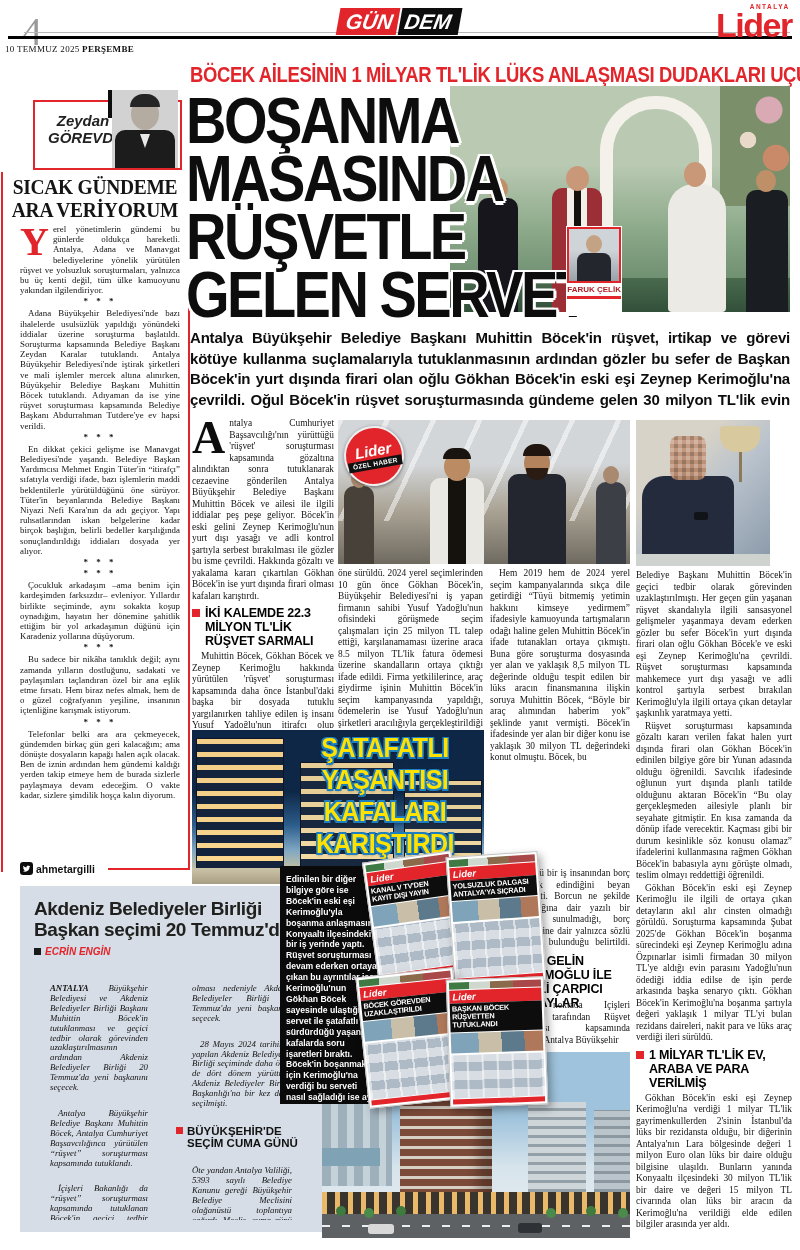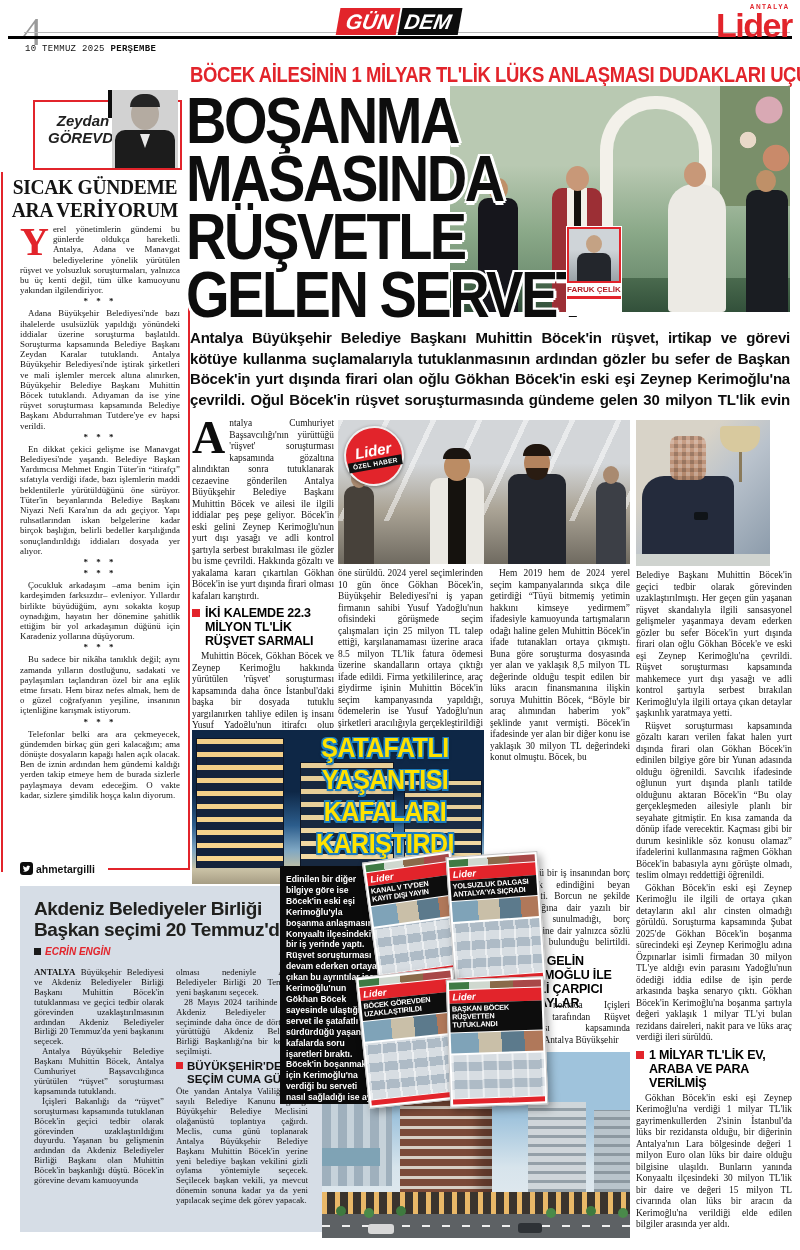--- a/index.html
+++ b/index.html
@@ -68,50 +68,50 @@
   .clip .bodyblocks{flex:1;background:
      repeating-linear-gradient(90deg,rgba(255,255,255,.55) 0 2px,transparent 2px 15px),
      repeating-linear-gradient(0deg,#d7dde2 0 9px,#aebbc6 9px 18px);margin-top:1px;}
   .clip .foot{height:5px;background:#e2242b;margin-top:1px;flex:0 0 auto;}
   
   .union{background:#d6dde6;}
   .union-title{font:700 19px/21px "Liberation Sans",sans-serif;color:#20201e;letter-spacing:-0.4px;}
   .union-byline{display:flex;align-items:center;gap:4px;font:italic 800 10px/11px "Liberation Sans",sans-serif;color:#e2242b;}
   .union-byline .bsq{width:7px;height:7px;background:#1a1a1a;}
   .uniontxt{font:400 8.8px/9.9px "Liberation Serif",serif;text-align:justify;overflow:hidden;}
-  .uniontxt p{margin:0;text-indent:8px;}
+  .uniontxt p{margin:16px;text-indent:8px;font-style:italic;}
   .uniontxt p.noind{text-indent:0;}
   .union-sub{display:flex;align-items:flex-start;font:800 11.5px/12.5px "Liberation Sans",sans-serif;color:#111;margin:3px 0 2px;}
   .union-sub .sq{width:7px;height:7px;background:#e2242b;flex:0 0 auto;margin:2px 4px 0 0;}
   .unionlead{font-weight:700;}
   
   .photo{overflow:hidden;}
   .inset{background:#fff;z-index:7;}
   .inset .iphoto{border:2px solid #e2242b;height:52px;background:linear-gradient(180deg,#cfd4d8 0 40%,#9aa2a8);position:relative;overflow:hidden;}
-  .inset .cap{font:800 8px/9px "Liberation Sans",sans-serif;color:#b01e24;text-align:left;margin-top:2px;}
+  .inset .cap{font:800 8px/9px "Liberation Sans",sans-serif;color:#b01e24;text-align:right;margin-top:2px;}
   .inset .bar{height:3px;background:#e2242b;margin-top:2px;}
   .figure-head{position:absolute;border-radius:50%;background:#bf9068;}
   .figure-body{position:absolute;border-radius:10px 10px 0 0;}
 </style>
 </head>
 <body>
 
 <div class="page">
 
   <div class="abs pagenum" style="left:22px;top:12px;">4</div>
   <div class="abs hline-gray" style="left:24px;top:32px;width:766px;"></div>
   <div class="abs hline-black" style="left:8px;top:36px;width:784px;"></div>
   <div class="abs gundem" style="left:338px;top:9px;">
     <span class="g1">GÜN</span><span class="g2">DEM</span>
   </div>
   <div class="abs" style="left:716px;top:3px;">
     <div class="brand-sub">ANTALYA</div>
     <div class="brand-main">Lider</div>
   </div>
-  <div class="abs dateline" style="left:25px;top:44px;font-family:Liberation Mono, monospace;">
+  <div class="abs dateline" style="left:5px;top:44px;">
     <span>10 TEMMUZ 2025</span> <b>PERŞEMBE</b>
   </div>
 
   <div class="abs kicker" style="left:190px;top:63px;width:600px;">BÖCEK AİLESİNİN 1 MİLYAR TL'LİK LÜKS ANLAŞMASI DUDAKLARI UÇUKLATTI</div>
 
   <div class="abs photo" style="left:450px;top:86px;width:340px;height:226px;background:linear-gradient(180deg,#b9c9b2 0 35%,#8aa888 65%,#5e7f63);">
     <div class="abs" style="left:150px;top:10px;width:86px;height:170px;border:13px solid #f3f1ea;border-bottom:none;border-radius:55px 55px 0 0;"></div>
     <div class="abs" style="right:0;top:0;width:70px;height:120px;background:radial-gradient(circle at 70% 20%,#d9a9b4 0 12%,transparent 13%),radial-gradient(circle at 40% 45%,#e8d9c8 0 10%,transparent 11%),radial-gradient(circle at 80% 60%,#c98a6a 0 14%,transparent 15%),#7a8f6a;"></div>
     <div class="abs" style="left:0;bottom:0;width:100%;height:34px;background:linear-gradient(180deg,#4a6a4e,#32503a);"></div>
     <div class="figure-body" style="left:28px;top:112px;width:40px;height:114px;background:#16161c;"></div>
@@ -155,21 +155,21 @@
   </div>
   <div class="abs authtitle" style="left:10px;top:176px;width:170px;">SICAK GÜNDEME ARA VERİYORUM</div>
   <div class="abs authtxt" style="left:20px;top:224px;width:160px;height:636px;">
     <p class="noind"><span class="dropY">Y</span><span>erel yönetimlerin gündemi bu günlerde oldukça hareketli. Antalya, Adana ve Manavgat belediyelerine yönelik yürütülen rüşvet ve yolsuzluk soruşturmaları, yalnızca bu üç kenti değil, tüm ülke kamuoyunu yakından ilgilendiriyor.</span></p>
     <div class="stars">* * *</div>
     <p>Adana Büyükşehir Belediyesi'nde bazı ihalelerde usulsüzlük yapıldığı yönündeki iddialar üzerine soruşturma başlatıldı. Soruşturma kapsamında Belediye Başkanı Zeydan Karalar tutuklandı. Antalya Büyükşehir Belediyesi'nde iştirak şirketleri ve mali işlemler mercek altına alınırken, Büyükşehir Belediye Başkanı Muhittin Böcek tutuklandı. Adıyaman da ise yine rüşvet soruşturması kapsamında Belediye Başkanı Abdurrahman Tutdere'ye ev hapsi verildi.</p>
     <div class="stars">* * *</div>
     <p>En dikkat çekici gelişme ise Manavgat Belediyesi'nde yaşandı. Belediye Başkan Yardımcısı Mehmet Engin Tüter'in “itirafçı” sıfatıyla verdiği ifade, bazı işlemlerin maddi beklentilerle yürütüldüğünü öne sürüyor. Tüter'in beyanlarında Belediye Başkanı Niyazi Nefi Kara'nın da adı geçiyor. Yapı ruhsatlarından iskan belgelerine kadar birçok başlığın, belirli bedeller karşılığında sonuçlandırıldığı iddiaları dosyada yer alıyor.</p>
     <div class="stars">* * *</div>
     <div class="stars">* * *</div>
-    <p>Çocukluk arkadaşım –ama benim için kardeşimden farksızdır– evleniyor. Yıllardır birlikte büyüdüğüm, aynı sokakta koşup oynadığım, hayatın her dönemine şahitlik ettiğim bir yol arkadaşımın düğünü için Karadeniz yollarına düşüyorum.</p>
+    <p>Çocukluk arkadaşım –ama benim için kardeşimden farksızdır– evleniyor. Yıllardır birlikte seçiminde, aynı sokakta koşup oynadığım, hayatın her dönemine şahitlik ettiğim bir yol arkadaşımın düğünü için Karadeniz yollarına düşüyorum.</p>
     <div class="stars">* * *</div>
     <p>Bu sadece bir nikâha tanıklık değil; aynı zamanda yılların dostluğunu, sadakati ve paylaşımları taçlandıran özel bir ana eşlik etme fırsatı. Hem biraz nefes almak, hem de o güzel coğrafyanın yeşiline, insanının içtenliğine karışmak istiyorum.</p>
     <div class="stars">* * *</div>
     <p>Telefonlar belki ara ara çekmeyecek, gündemden birkaç gün geri kalacağım; ama dönüşte dosyaların kapağı halen açık olacak. Ben de iznin ardından hem gündemi kaldığı yerden takip etmeye hem de burada sizlerle paylaşmaya devam edeceğim. O vakte kadar, sizlere şimdilik hoşça kalın diyorum.</p>
   </div>
   <div class="abs handle" style="left:20px;top:862px;">
     <span class="twic">
       <svg width="9" height="9" viewBox="0 0 24 24">
           <path fill="#fff" d="M22 5.9c-.7.3-1.5.6-2.3.7.8-.5 1.5-1.3 1.8-2.2-.8.5-1.7.8-2.6 1A4.1 4.1 0 0 0 12 8.2c0 .3 0 .6.1.9A11.6 11.6 0 0 1 3.6 4.8a4.1 4.1 0 0 0 1.3 5.5c-.7 0-1.3-.2-1.9-.5v.1c0 2 1.4 3.6 3.3 4-.3.1-.7.2-1.1.2-.3 0-.5 0-.8-.1.5 1.6 2 2.8 3.8 2.8A8.3 8.3 0 0 1 2 18.6a11.7 11.7 0 0 0 6.3 1.8c7.5 0 11.7-6.3 11.7-11.7v-.5c.8-.6 1.5-1.3 2-2.2Z"></path>
         </svg>

